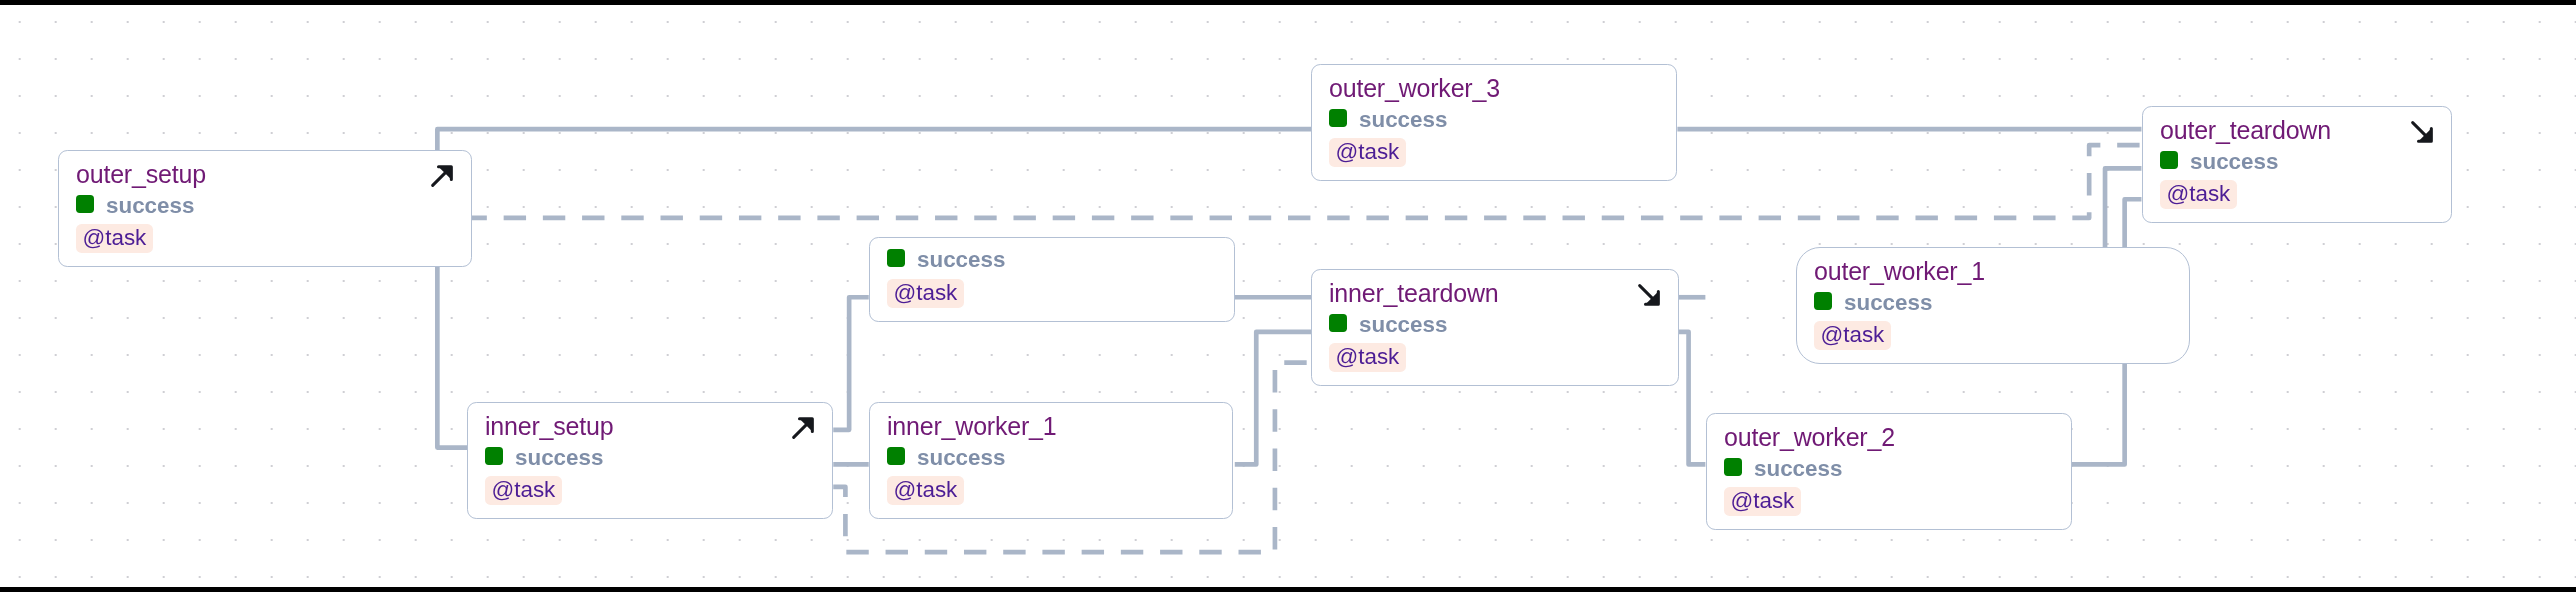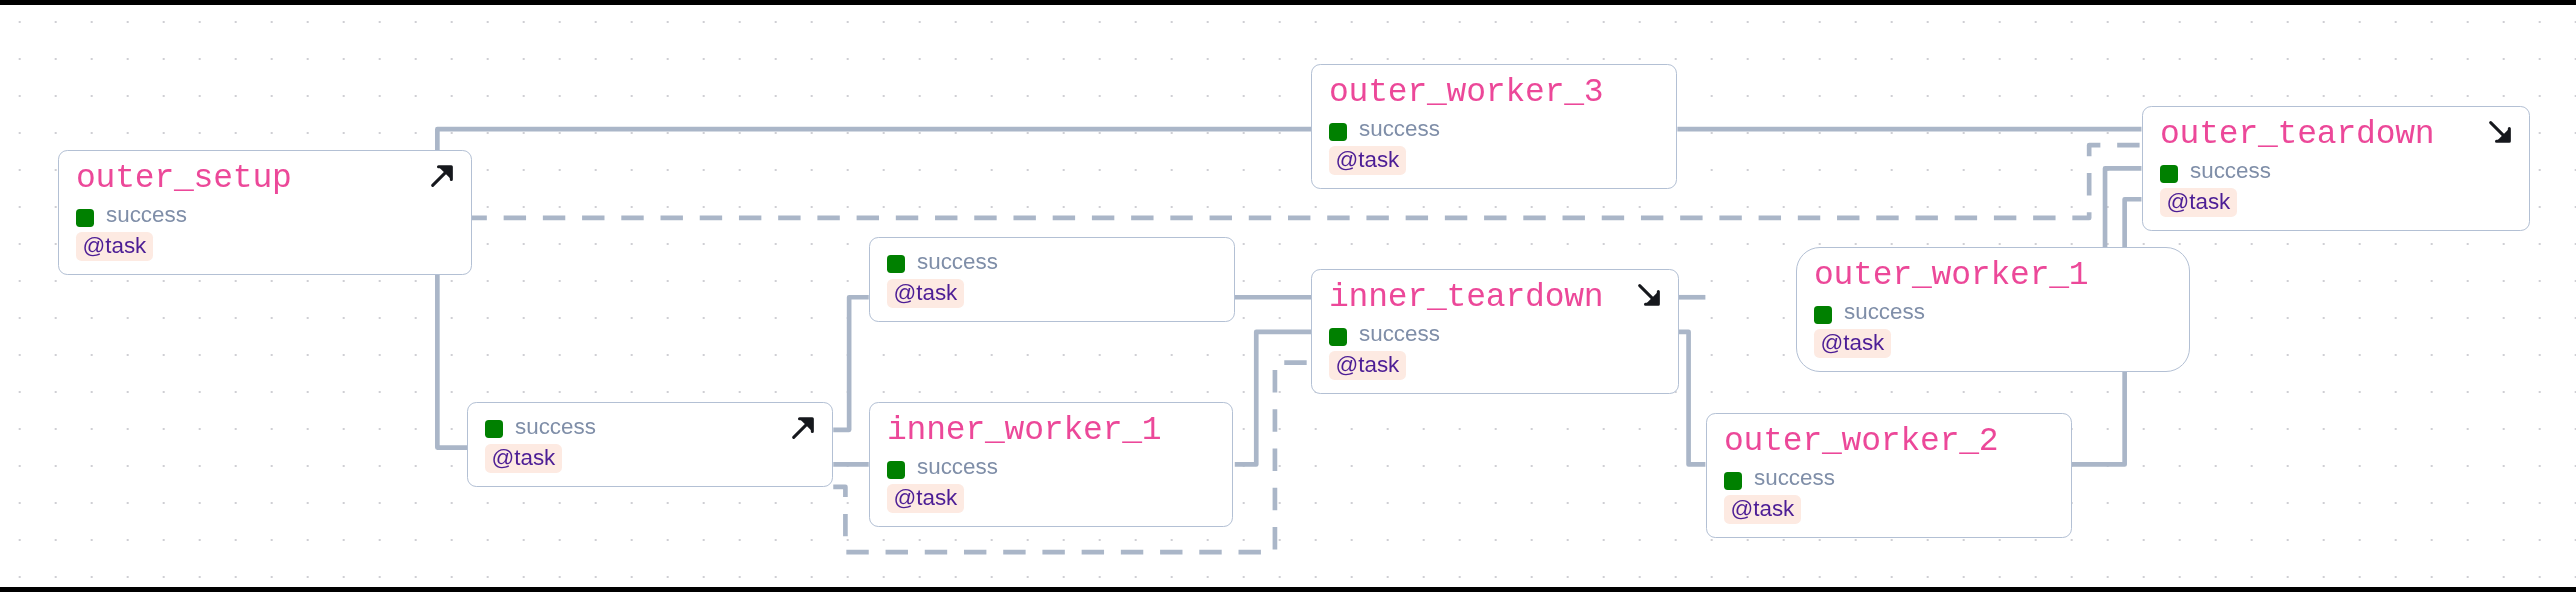--- a/index.html
+++ b/index.html
@@ -33,34 +33,34 @@
   .node {
     position: absolute;
     box-sizing: border-box;
     background: #ffffff;
     border: 1.9px solid #b3c0d4;
     border-radius: 9.3px;
     padding: 11.2px 17px 13px 17px;
     z-index: 5;
   }
   .node-title {
-    font-size: 33px;
-    color: #ec4899;
+    font-size: 25px;
+    color: #701a75;
     line-height: 1.0;
     letter-spacing: -0.2px;
     white-space: nowrap;
     margin-bottom: 7.5px;
-    font-family: Liberation Mono, monospace;
   }
   .node-status {
     display: flex;
-    align-items: flex-end;
+    align-items: flex-start;
     gap: 12px;
     margin-bottom: 5.6px;
     height: 24px;
+    font-weight: bold;
   }
   .status-dot {
     width: 18px;
     height: 18px;
     border-radius: 3.7px;
     display: inline-block;
     flex: 0 0 auto;
   }
   .status-text {
     font-size: 22.4px;
@@ -147,21 +147,21 @@
     <div class="node-title">outer_worker_3</div>
     <div class="node-status">
       <span class="status-dot" style="background:#008000;"></span>
       <span class="status-text">success</span>
     </div>
     <div class="node-badge-row">
       <span class="node-badge">@task</span>
     </div>
   </div>
 
-  <div class="node" style="left:2142px; top:101px; width:388px;">
+  <div class="node" style="left:2142px; top:101px; width:310px;">
     <div class="node-title">outer_teardown</div>
     <div class="node-status">
       <span class="status-dot" style="background:#008000;"></span>
       <span class="status-text">success</span>
     </div>
     <div class="node-badge-row">
       <span class="node-badge">@task</span>
     </div>
     <span class="corner-icon">
       <svg viewBox="0 0 24 24" stroke="currentColor" stroke-width="2.6" fill="none" stroke-linecap="round" stroke-linejoin="round">
@@ -203,20 +203,21 @@
     <div class="node-status">
       <span class="status-dot" style="background:#008000;"></span>
       <span class="status-text">success</span>
     </div>
     <div class="node-badge-row">
       <span class="node-badge">@task</span>
     </div>
   </div>
 
   <div class="node" style="left:467px; top:397px; width:366px;">
+    <div class="node-title">inner_setup</div>
     <div class="node-status">
       <span class="status-dot" style="background:#008000;"></span>
       <span class="status-text">success</span>
     </div>
     <div class="node-badge-row">
       <span class="node-badge">@task</span>
     </div>
     <span class="corner-icon">
       <svg viewBox="0 0 24 24" stroke="currentColor" stroke-width="2.6" fill="none" stroke-linecap="round" stroke-linejoin="round">
         <line x1="4" y1="20" x2="19" y2="5"></line>

